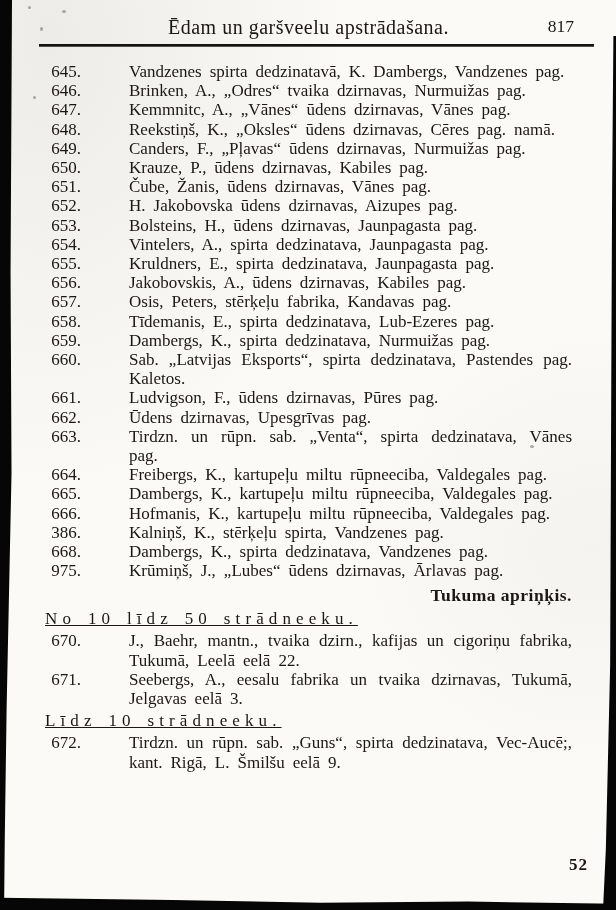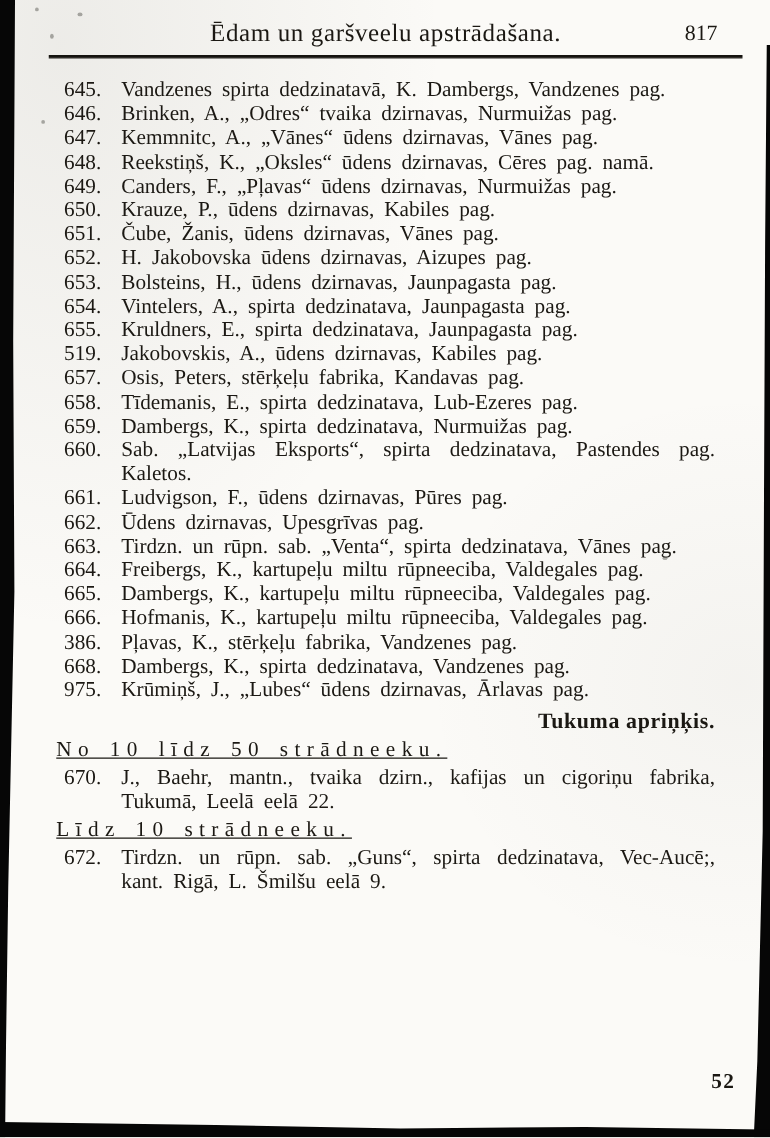--- a/index.html
+++ b/index.html
@@ -43,21 +43,21 @@
     display: block; text-align: center;
     font-size: 20px; letter-spacing: .5px;
   }
   .header .pagenum { position: absolute; right: -2px; top: 0; font-size: 17.5px; }
   .rule {
     height: 3px; margin: 3px -22px 0 -6px;
     background: linear-gradient(to bottom, #15130f 0%, #15130f 55%, rgba(21,19,15,.55) 100%);
   }
 
   .blocks { margin-top: 15px; }
-  .entry { display: flex; font-size: 17px; line-height: 19.2px; }
+  .entry { display: flex; font-size: 17px; line-height: 19.2px; gap: 32px; }
   .entry .num { flex: 0 0 36px; text-align: right; white-space: nowrap; }
   .entry .txt { flex: 1; margin-left: 16px; text-align: justify; word-spacing: .22em; }
 
   .section-heading {
     text-align: right; font-weight: 700; font-size: 17.5px;
     line-height: 21px; margin: 5px 0 2px; letter-spacing: .5px;
   }
   .subheading {
     text-align: left; font-size: 17px; line-height: 21px;
     letter-spacing: .30em; word-spacing: .15em; margin: 2px 0 2px; text-decoration: underline;
@@ -125,21 +125,21 @@
         </div>
         <div class="entry">
           <span class="num">654.</span>
           <span class="txt">Vintelers, A., spirta dedzinatava, Jaunpagasta pag.</span>
         </div>
         <div class="entry">
           <span class="num">655.</span>
           <span class="txt">Kruldners, E., spirta dedzinatava, Jaunpagasta pag.</span>
         </div>
         <div class="entry">
-          <span class="num">519.</span>
+          <span class="num">656.</span>
           <span class="txt">Jakobovskis, A., ūdens dzirnavas, Kabiles pag.</span>
         </div>
         <div class="entry">
           <span class="num">657.</span>
           <span class="txt">Osis, Peters, stērķeļu fabrika, Kandavas pag.</span>
         </div>
         <div class="entry">
           <span class="num">658.</span>
           <span class="txt">Tīdemanis, E., spirta dedzinatava, Lub-Ezeres pag.</span>
         </div>
@@ -170,35 +170,39 @@
         <div class="entry">
           <span class="num">665.</span>
           <span class="txt">Dambergs, K., kartupeļu miltu rūpneeciba, Valdegales pag.</span>
         </div>
         <div class="entry">
           <span class="num">666.</span>
           <span class="txt">Hofmanis, K., kartupeļu miltu rūpneeciba, Valdegales pag.</span>
         </div>
         <div class="entry">
           <span class="num">386.</span>
-          <span class="txt">Pļavas, K., stērķeļu fabrika, Vandzenes pag.</span>
+          <span class="txt">Kalniņš, K., stērķeļu spirta, Vandzenes pag.</span>
         </div>
         <div class="entry">
           <span class="num">668.</span>
           <span class="txt">Dambergs, K., spirta dedzinatava, Vandzenes pag.</span>
         </div>
         <div class="entry">
           <span class="num">975.</span>
           <span class="txt">Krūmiņš, J., „Lubes“ ūdens dzirnavas, Ārlavas pag.</span>
         </div>
         <div class="section-heading">Tukuma apriņķis.</div>
         <div class="subheading">No 10 līdz 50 strādneeku.</div>
         <div class="entry">
           <span class="num">670.</span>
           <span class="txt">J., Baehr, mantn., tvaika dzirn., kafijas un cigoriņu fabrika, Tukumā, Leelā eelā 22.</span>
+        </div>
+        <div class="entry">
+          <span class="num">671.</span>
+          <span class="txt">Seebergs, A., eesalu fabrika un tvaika dzirnavas, Tukumā, Jelgavas eelā 3.</span>
         </div>
         <div class="subheading">Līdz 10 strādneeku.</div>
         <div class="entry">
           <span class="num">672.</span>
           <span class="txt">Tirdzn. un rūpn. sab. „Guns“, spirta dedzinatava, Vec-Aucē;, kant. Rigā, L. Šmilšu eelā 9.</span>
         </div>
       </div>
   </div>
 
   <div class="footer-num">52</div>

